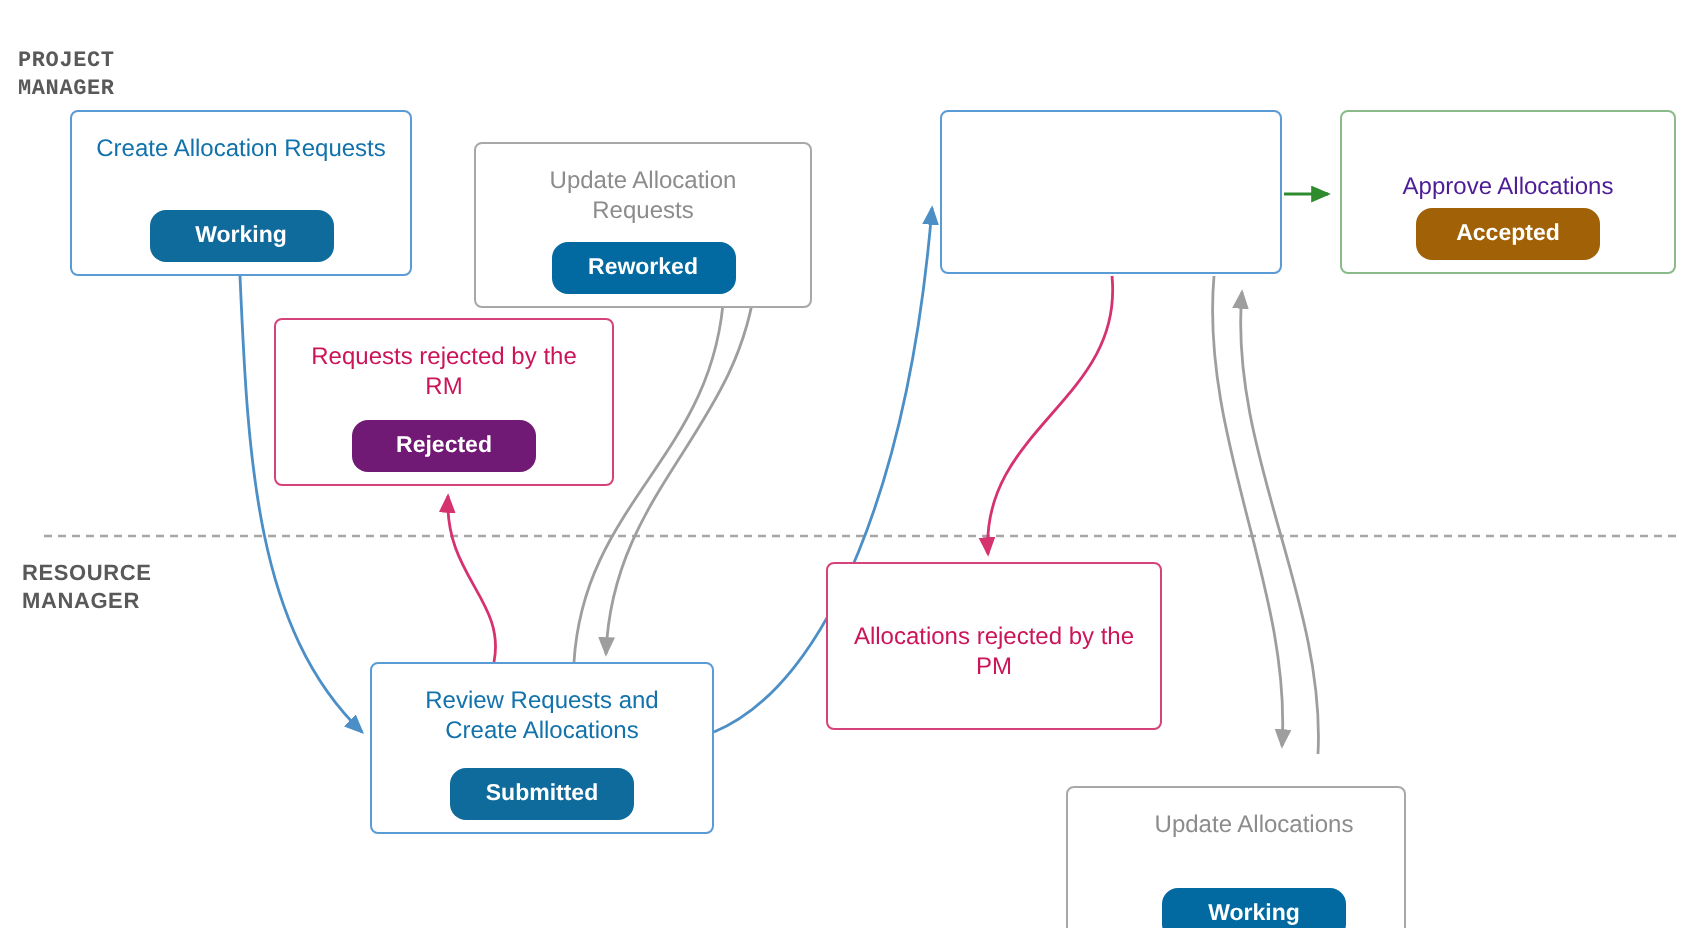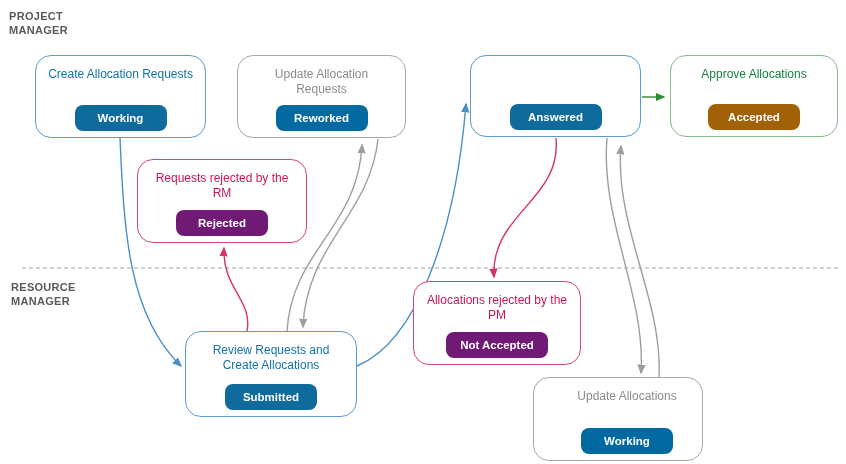--- a/index.html
+++ b/index.html
@@ -18,27 +18,27 @@
 
   .lane-label {
     position: absolute;
     font-size: 11px;
     font-weight: bold;
     color: #595959;
     line-height: 14px;
     white-space: pre-line;
     letter-spacing: 0.3px;
   }
-  .lane-label--pm { left: 9px;  top: 9px; }
+  .lane-label--pm { left: 9px;  top: 24px; font-family: Liberation Mono, monospace; }
   .lane-label--rm { left: 11px; top: 280px; }
 
   .node {
     position: absolute;
     background: #ffffff;
-    border-radius: 16px;
+    border-radius: 4px;
     display: flex;
     flex-direction: column;
     align-items: center;
     padding: 11px 6px 6px 6px;
     justify-content: center;
   }
   .node-title {
     font-size: 12px;
     line-height: 15px;
     text-align: center;
@@ -54,26 +54,26 @@
     font-size: 11.5px;
     font-weight: bold;
     text-align: center;
     white-space: nowrap;
   }
 
   .node--blue  { border: 1.5px solid #5b9bd5; }
   .node--blue  .node-title { color: #1272ab; }
   .node--blue  .badge { background: #0e6b9b; }
 
-  .node--gray  { border: 1.5px solid #a8a8a8; }
+  .node--gray  { border: 1.5px solid #a8a8a8; margin-top: 16px; }
   .node--gray  .node-title { color: #8c8c8c; }
   .node--gray  .badge { background: #0369a1; }
 
   .node--green { border: 1.5px solid #8aba8a; }
-  .node--green .node-title { color: #15803d; }
+  .node--green .node-title { color: #4c1d95; margin-top: 19px; }
   .node--green .badge { background: #a16207; }
 
   .node--pink  { border: 1.5px solid #d5437a; }
   .node--pink  .node-title { color: #cc1459; }
   .node--pink  .badge { background: #701a75; }
 
   
   .n-create   { left: 35px;  top: 55px;  width: 171px; height: 83px; }
   .n-updreq   { left: 237px; top: 55px;  width: 169px; height: 83px; }
   .n-review   { left: 470px; top: 55px;  width: 171px; height: 82px; }
@@ -141,36 +141,34 @@
     <div class="node-title">Create Allocation Requests</div>
     <div class="badge">Working</div>
   </div>
 
   <div class="node node--gray n-updreq">
     <div class="node-title">Update Allocation Requests</div>
     <div class="badge">Reworked</div>
   </div>
 
   <div class="node node--blue n-review">
-    <div class="badge">Answered</div>
   </div>
 
   <div class="node node--green n-approve">
     <div class="node-title">Approve Allocations</div>
     <div class="badge">Accepted</div>
   </div>
 
   <div class="node node--pink n-reqrej">
     <div class="node-title">Requests rejected by the RM</div>
     <div class="badge">Rejected</div>
   </div>
 
   <div class="node node--pink n-allocrej">
     <div class="node-title">Allocations rejected by the PM</div>
-    <div class="badge">Not Accepted</div>
   </div>
 
   <div class="node node--blue n-revreq">
     <div class="node-title">Review Requests and Create Allocations</div>
     <div class="badge">Submitted</div>
   </div>
 
   <div class="node node--gray n-updalloc">
     <div class="node-title">Update Allocations</div>
     <div class="badge">Working</div>

